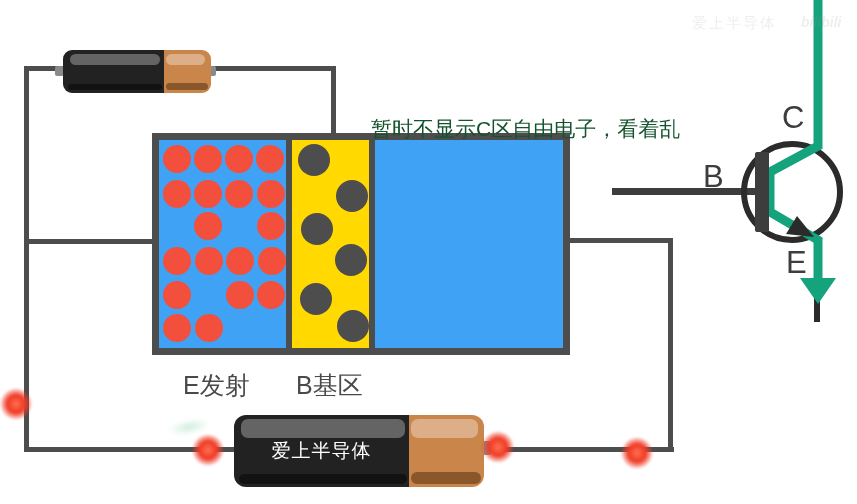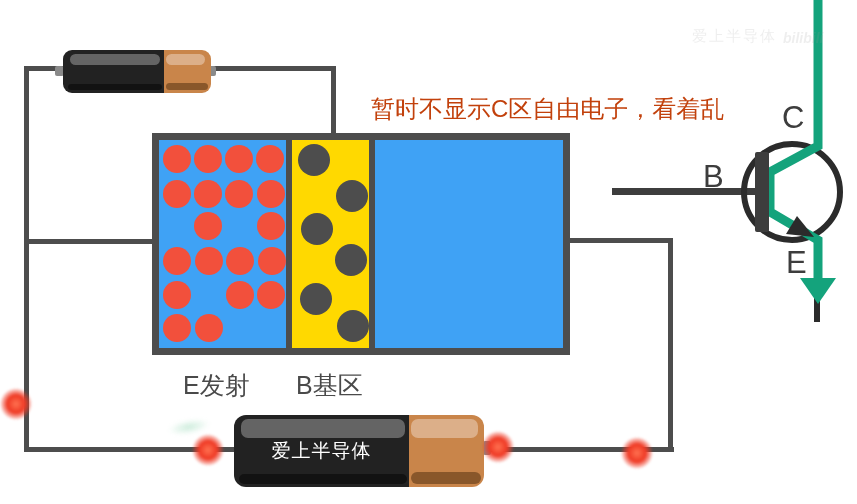--- a/index.html
+++ b/index.html
@@ -35,32 +35,32 @@
   .region-b { width:77px;  background:#ffd900; }
   .region-c { width:188px; background:#3fa2f5; }
   .divider  { width:6px; background:#4d4d4d; }
 
   .particle { position:absolute; border-radius:50%; }
   .wire_charges { background:radial-gradient(circle,
       #ff7050 0%, #ef3b26 38%, rgba(239,59,38,0.45) 58%, rgba(239,59,38,0) 72%);
     filter:blur(1px); }
 
   .region-label { position:absolute; top:369px; font-size:25px; color:#4a4a4a; white-space:nowrap; }
-  .note { position:absolute; left:371px; top:93px; font-size:24px; color:#c2410c; white-space:nowrap; }
+  .note { position:absolute; left:371px; top:115px; font-size:21px; color:#14532d; white-space:nowrap; }
 
   
   .transistor-svg { position:absolute; left:600px; top:0px; }
   .pin-label { position:absolute; font-size:31px; color:#3d3d3d; }
   .pin-c { left:782px; top:100px; }
   .pin-b { left:703px; top:159px; }
   .pin-e { left:786px; top:245px; }
 
   
   .watermark { position:absolute; left:692px; top:14px; width:160px; height:32px;
-    display:flex; align-items:flex-end; gap:6px; opacity:0.16; }
+    display:flex; align-items:flex-start; gap:24px; opacity:0.16; }
   .watermark .wm-text { font-size:15px; color:#9a9a9a; letter-spacing:2px; white-space:nowrap; }
   .watermark .wm-logo { font-size:14px; font-weight:bold; font-style:italic; color:#9a9a9a; white-space:nowrap; }
 
   .smudge { position:absolute; left:168px; top:420px; width:42px; height:14px; border-radius:50%;
     background:radial-gradient(ellipse, rgba(120,205,160,0.40), rgba(120,205,160,0) 70%);
     filter:blur(2px); transform:rotate(-10deg); }
 </style>
 </head>
 <body>
 

